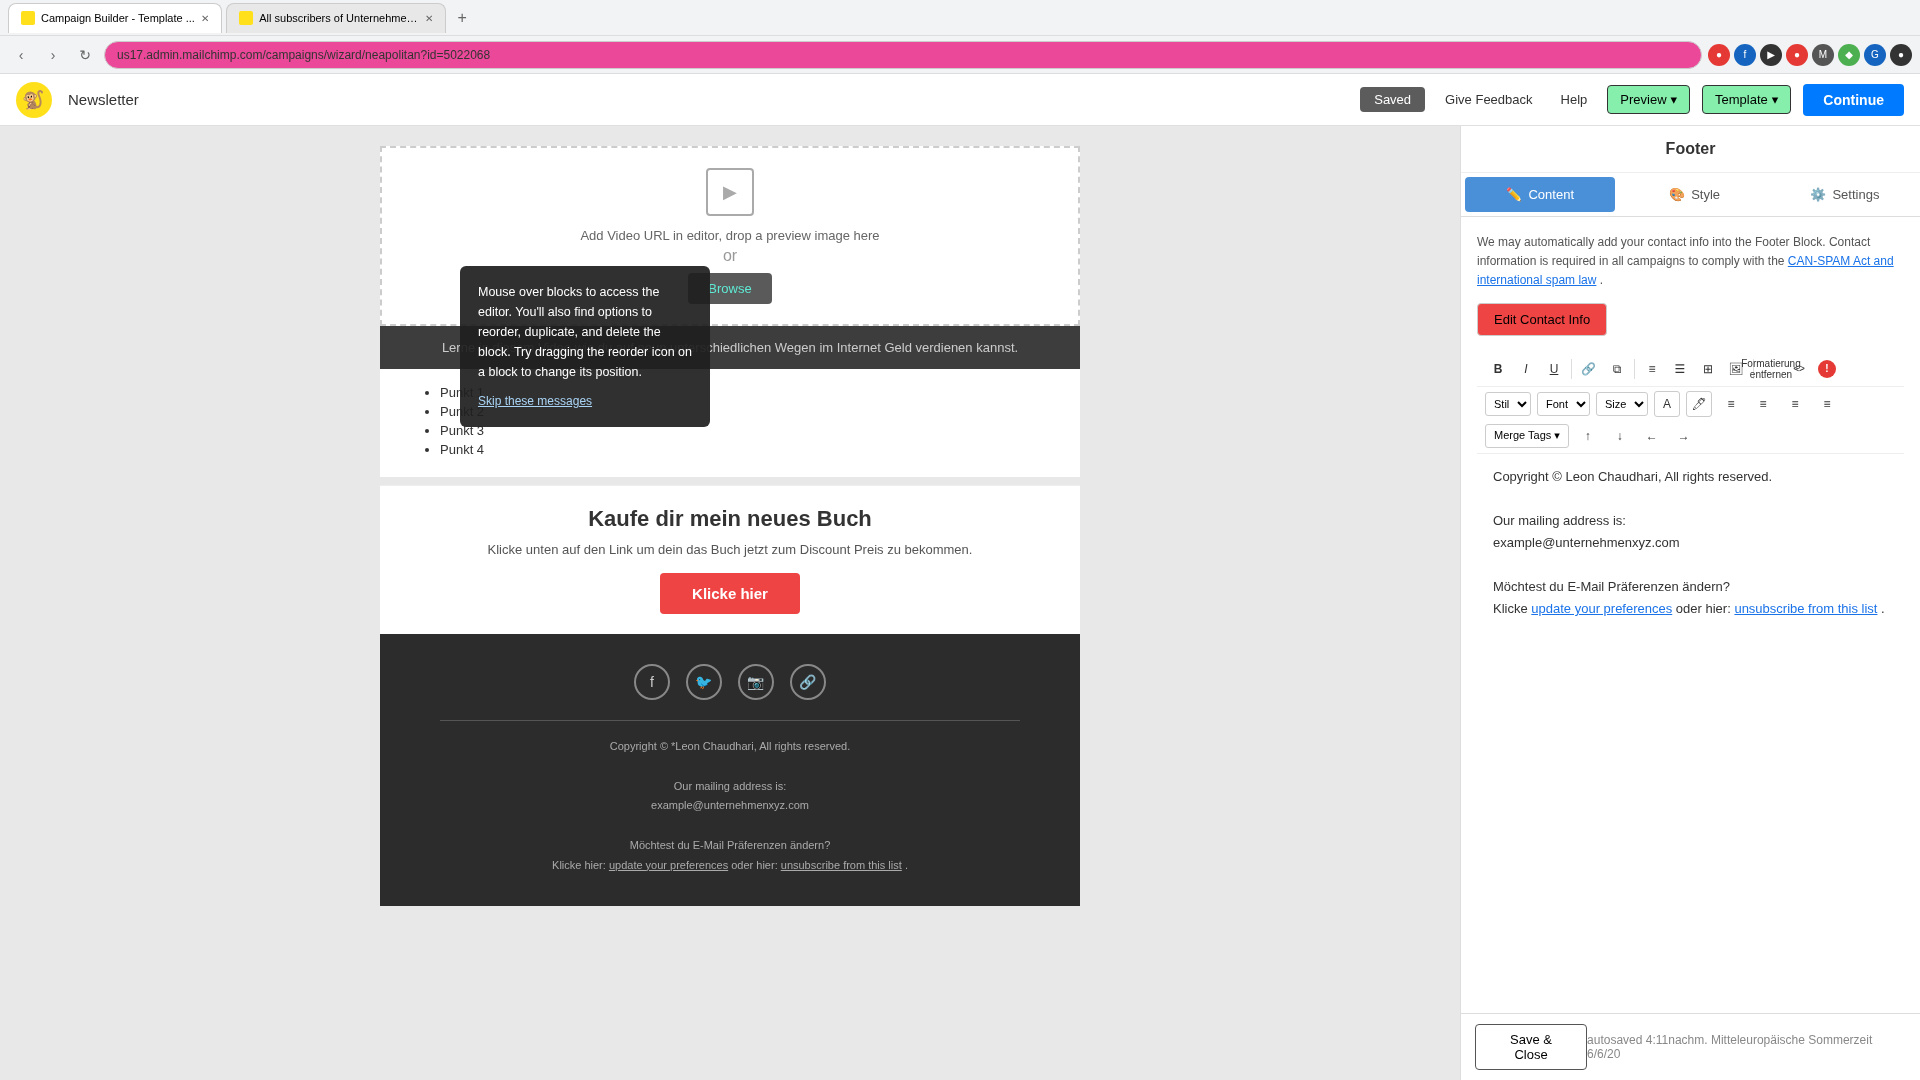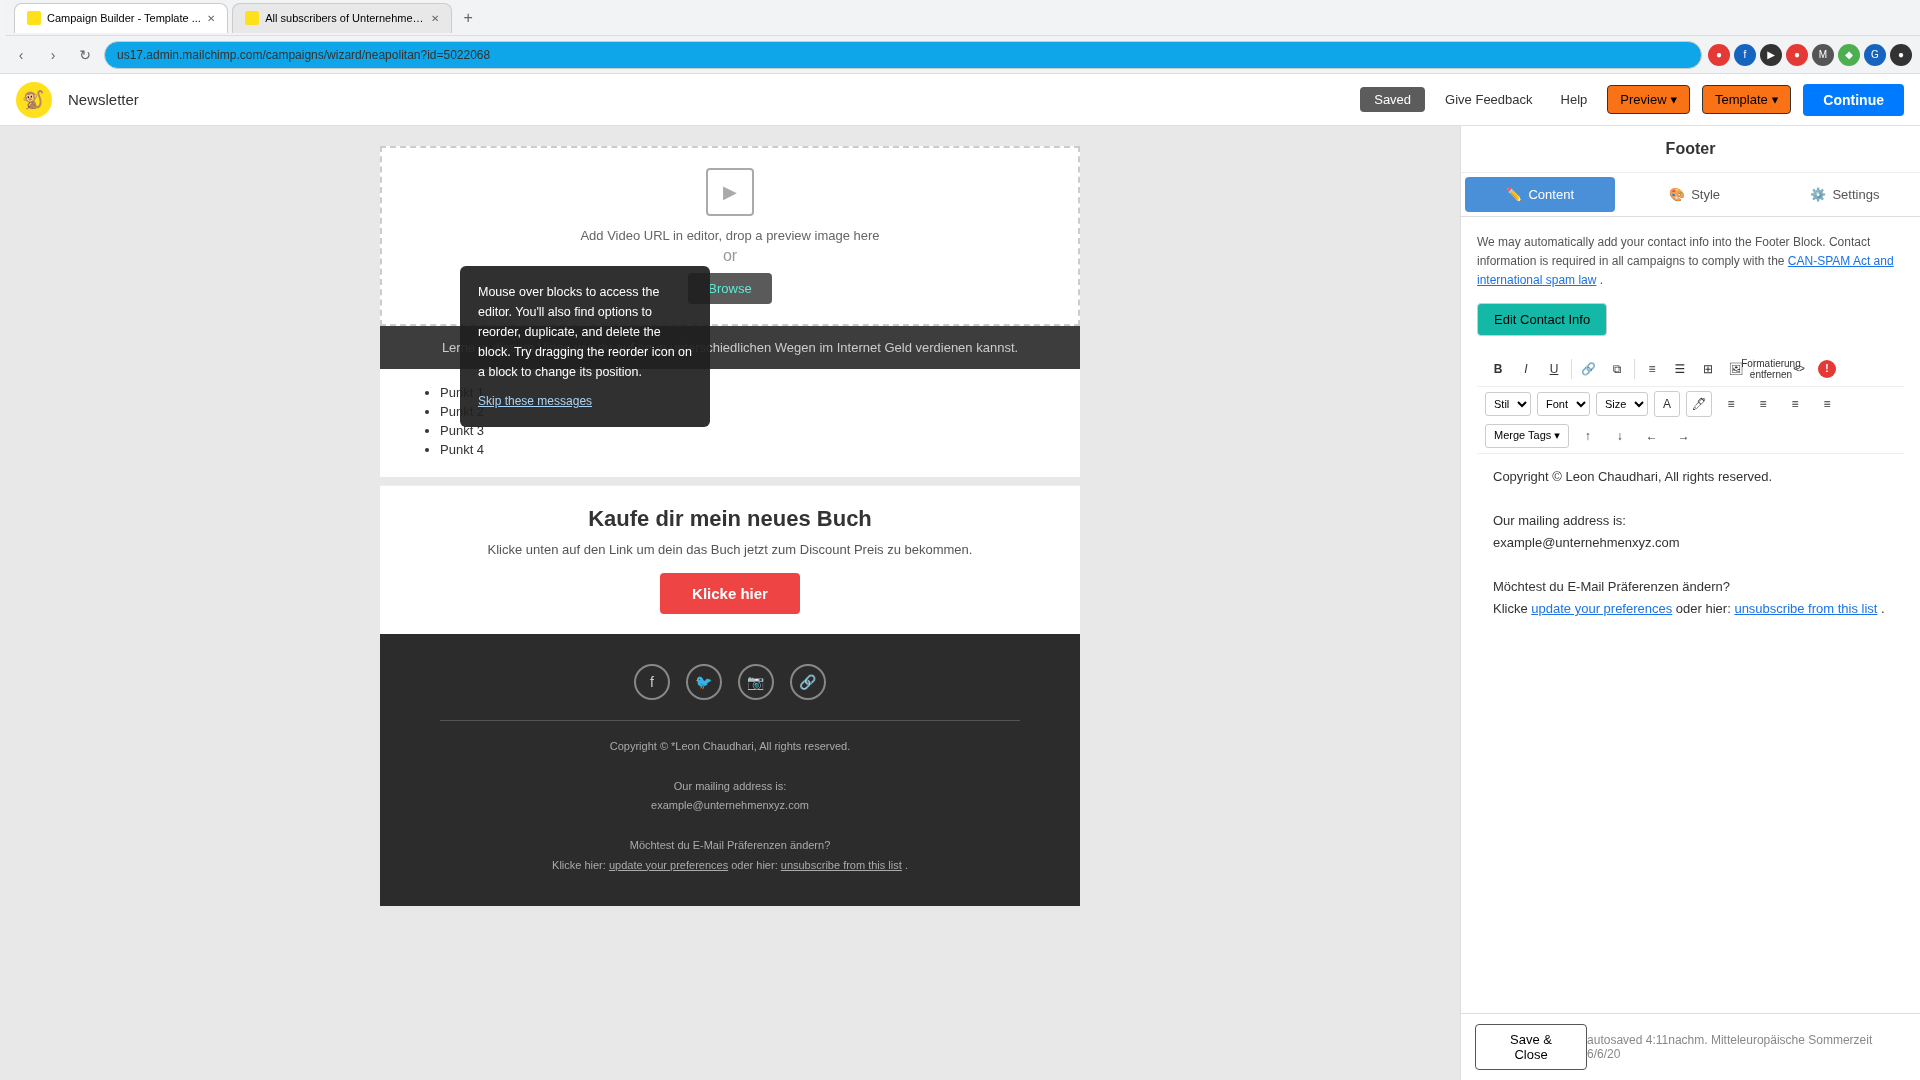--- a/index.html
+++ b/index.html
@@ -6,21 +6,20 @@
     body { font-family: Arial, sans-serif; font-size: 13px; background: #f4f4f4; }
 
     
     .browser-chrome {
       background: #f1f3f4;
       height: 36px;
       display: flex;
       align-items: center;
       padding: 0 8px;
       border-bottom: 1px solid #ddd;
-      margin-left: 6px;
     }
     .tabs-bar {
       display: flex;
       align-items: center;
       gap: 4px;
     }
     .tab {
       background: #fff;
       border-radius: 8px 8px 0 0;
       padding: 6px 12px;
@@ -53,21 +52,21 @@
       border-bottom: 1px solid #ddd;
     }
     .nav-btn { width: 26px; height: 26px; display: flex; align-items: center; justify-content: center; cursor: pointer; color: #666; border-radius: 50%; font-size: 14px; }
     .address-input {
       flex: 1;
       height: 28px;
       border: 1px solid #ccc;
       border-radius: 14px;
       padding: 0 12px;
       font-size: 12px;
-      background: #0ea5e9;
+      background: #ec4899;
       color: #333;
       outline: none;
     }
     .browser-icons { display: flex; gap: 4px; align-items: center; }
     .browser-icon { width: 22px; height: 22px; background: #ccc; border-radius: 50%; display: flex; align-items: center; justify-content: center; font-size: 10px; }
 
     
     .navbar {
       background: #fff;
       height: 52px;
@@ -111,21 +110,21 @@
       font-size: 13px;
       cursor: pointer;
       padding: 6px 8px;
     }
     .nav-btn-outline {
       border: 1px solid #333;
       border-radius: 4px;
       padding: 6px 12px;
       font-size: 13px;
       cursor: pointer;
-      background: #f97316;
+      background: #86efac;
       display: flex;
       align-items: center;
       gap: 4px;
     }
     .continue-btn {
       background: #007bff;
       color: #fff;
       border: none;
       border-radius: 4px;
       padding: 8px 20px;
@@ -305,21 +304,21 @@
       background: #4a90d9;
       color: #fff;
       border-radius: 4px;
       margin: 4px;
     }
 
     .panel-content { padding: 16px; flex: 1; overflow-y: auto; }
     .contact-info-text { font-size: 12px; color: #555; line-height: 1.6; margin-bottom: 12px; }
     .can-spam-link { color: #1a73e8; text-decoration: underline; cursor: pointer; }
     .edit-contact-btn {
-      background: #14b8a6;
+      background: #ef4444;
       border: 1px solid #ccc;
       border-radius: 4px;
       padding: 8px 16px;
       font-size: 13px;
       cursor: pointer;
       margin-bottom: 16px;
     }
 
     
     .editor-toolbar {

